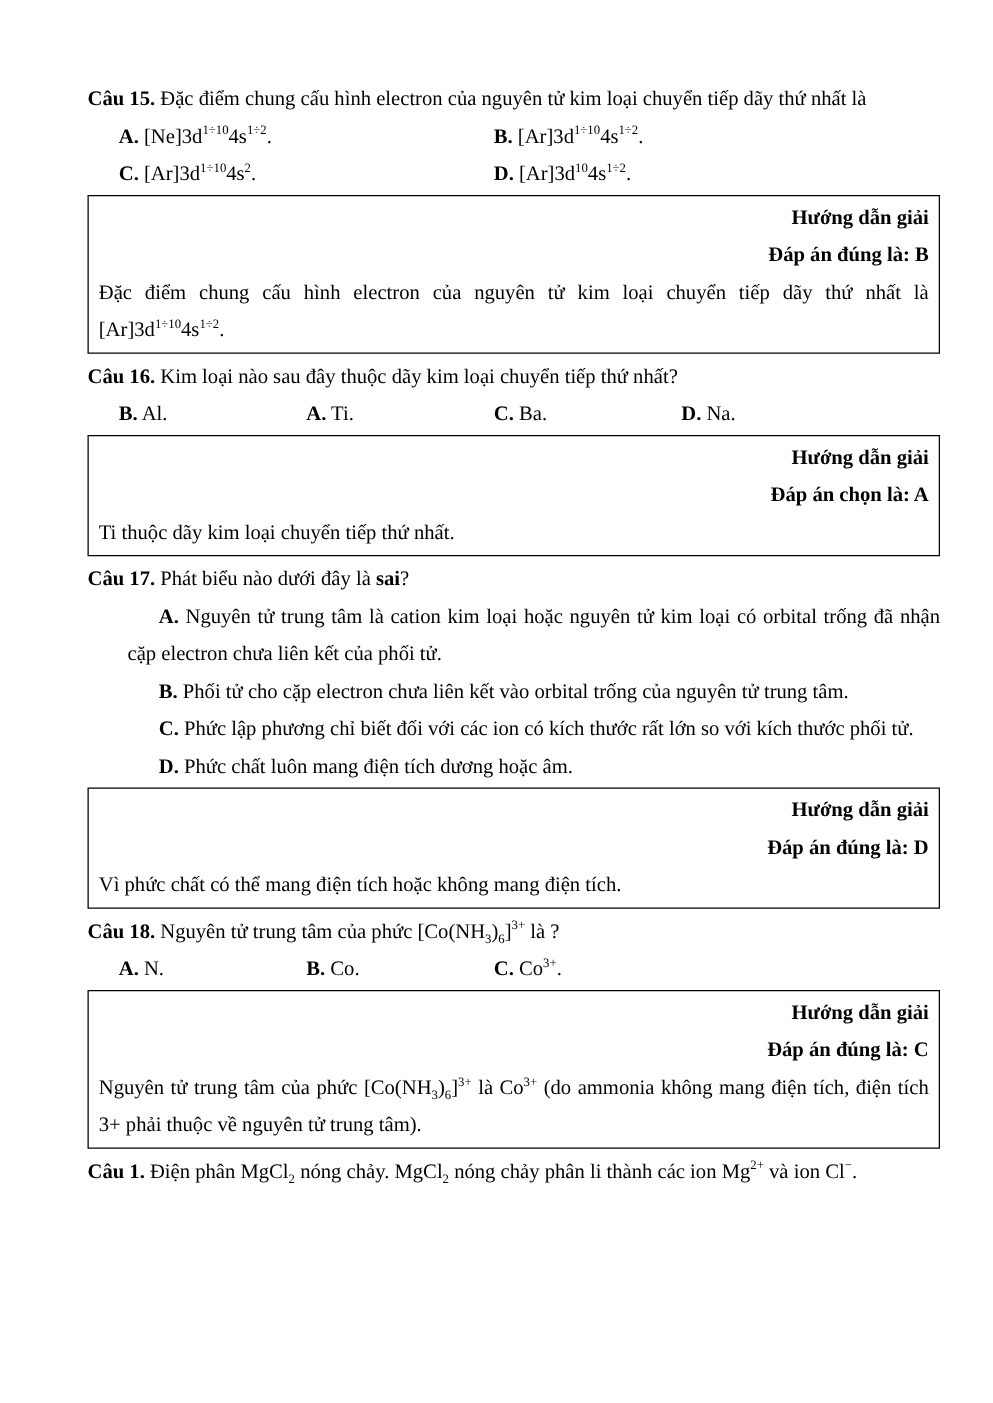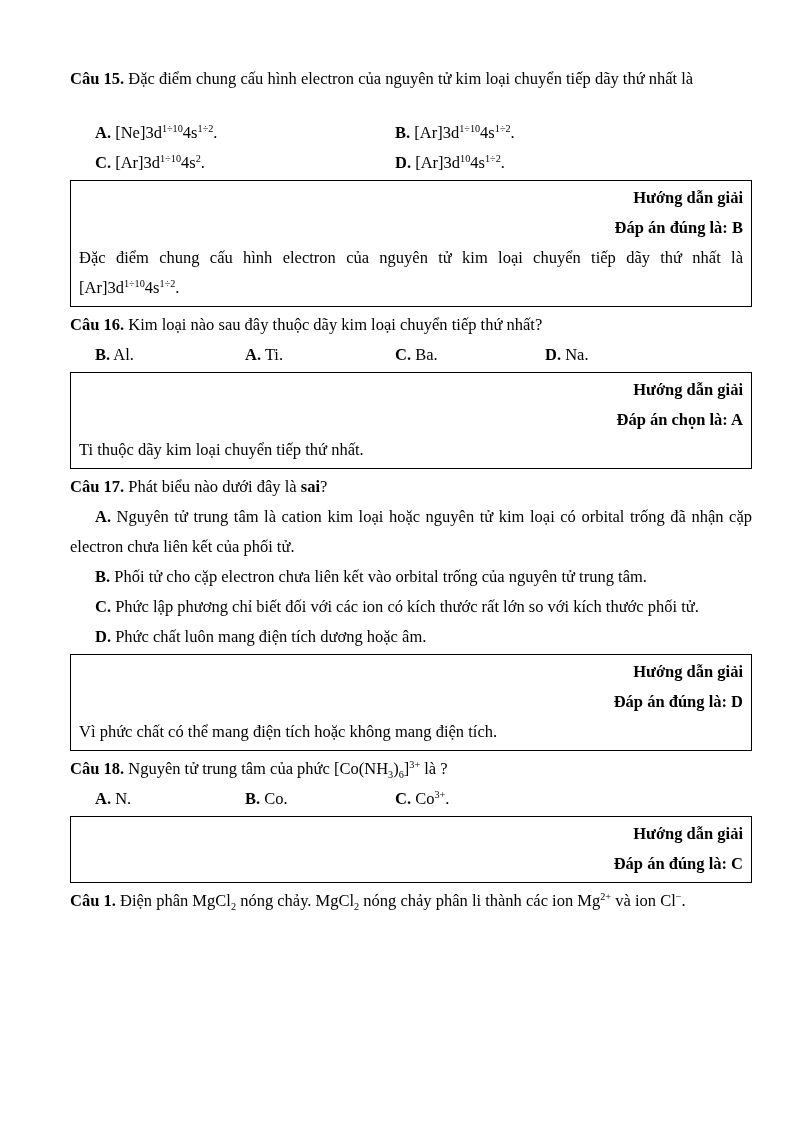--- a/index.html
+++ b/index.html
@@ -11,25 +11,25 @@
     color: #000;
     font-family: "Liberation Serif", "DejaVu Serif", serif;
     font-size: 16.5px;
   }
   .page { padding: 64px 42px 40px 70px; }
   p { line-height: 30px; text-align: justify; }
   b { font-weight: bold; }
   sup { font-size: 0.62em; line-height: 0; vertical-align: super; }
   sub { font-size: 0.62em; line-height: 0; vertical-align: sub; }
 
-  .opt-grid2 { display: grid; grid-template-columns: 300px 1fr; margin-top: 24px; }
+  .opt-grid2 { display: grid; grid-template-columns: 300px 1fr; }
   .opt-grid4 { display: grid; grid-template-columns: 150px 150px 150px 1fr; }
   .opt-grid2 > p, .opt-grid4 > p { padding-left: 25px; text-align: left; white-space: nowrap; }
 
-  .opt-para { text-indent: 25px; }
+  .opt-para { text-indent: 25px; margin-left: 32px; }
 
   .solution {
     border: 1.5px solid #000;
     padding: 2px 8px 3px 8px;
     margin: 2px 0 3px 0;
   }
   .sol-header, .sol-answer { font-weight: bold; text-align: right; }
 
   .section-heading { font-weight: normal; }
 </style>
@@ -84,20 +84,21 @@
   <section>
     <p class="q-text"><b>Câu 18.</b> <span>Nguyên tử trung tâm của phức [Co(NH<sub>3</sub>)<sub>6</sub>]<sup>3+</sup> là ?</span></p>
     <div class="opt-grid4">
       <p><b>A.</b> <span>N.</span></p>
       <p><b>B.</b> <span>Co.</span></p>
       <p><b>C.</b> <span>Co<sup>3+</sup>.</span></p>
     </div>
     <div class="solution">
       <p class="sol-header">Hướng dẫn giải</p>
       <p class="sol-answer">Đáp án đúng là: C</p>
+      <p class="sol-body">Nguyên tử trung tâm của phức [Co(NH<sub>3</sub>)<sub>6</sub>]<sup>3+</sup> là Co<sup>3+</sup> (do ammonia không mang điện tích, điện tích 3+ phải thuộc về nguyên tử trung tâm).</p>
     </div>
   </section>
 
   <section>
     <p class="q-text"><b>Câu 1.</b> <span>Điện phân MgCl<sub>2</sub> nóng chảy. MgCl<sub>2</sub> nóng chảy phân li thành các ion Mg<sup>2+</sup> và ion Cl<sup>−</sup>.</span></p>
   </section>
 
 </div>
 
 </body></html>

